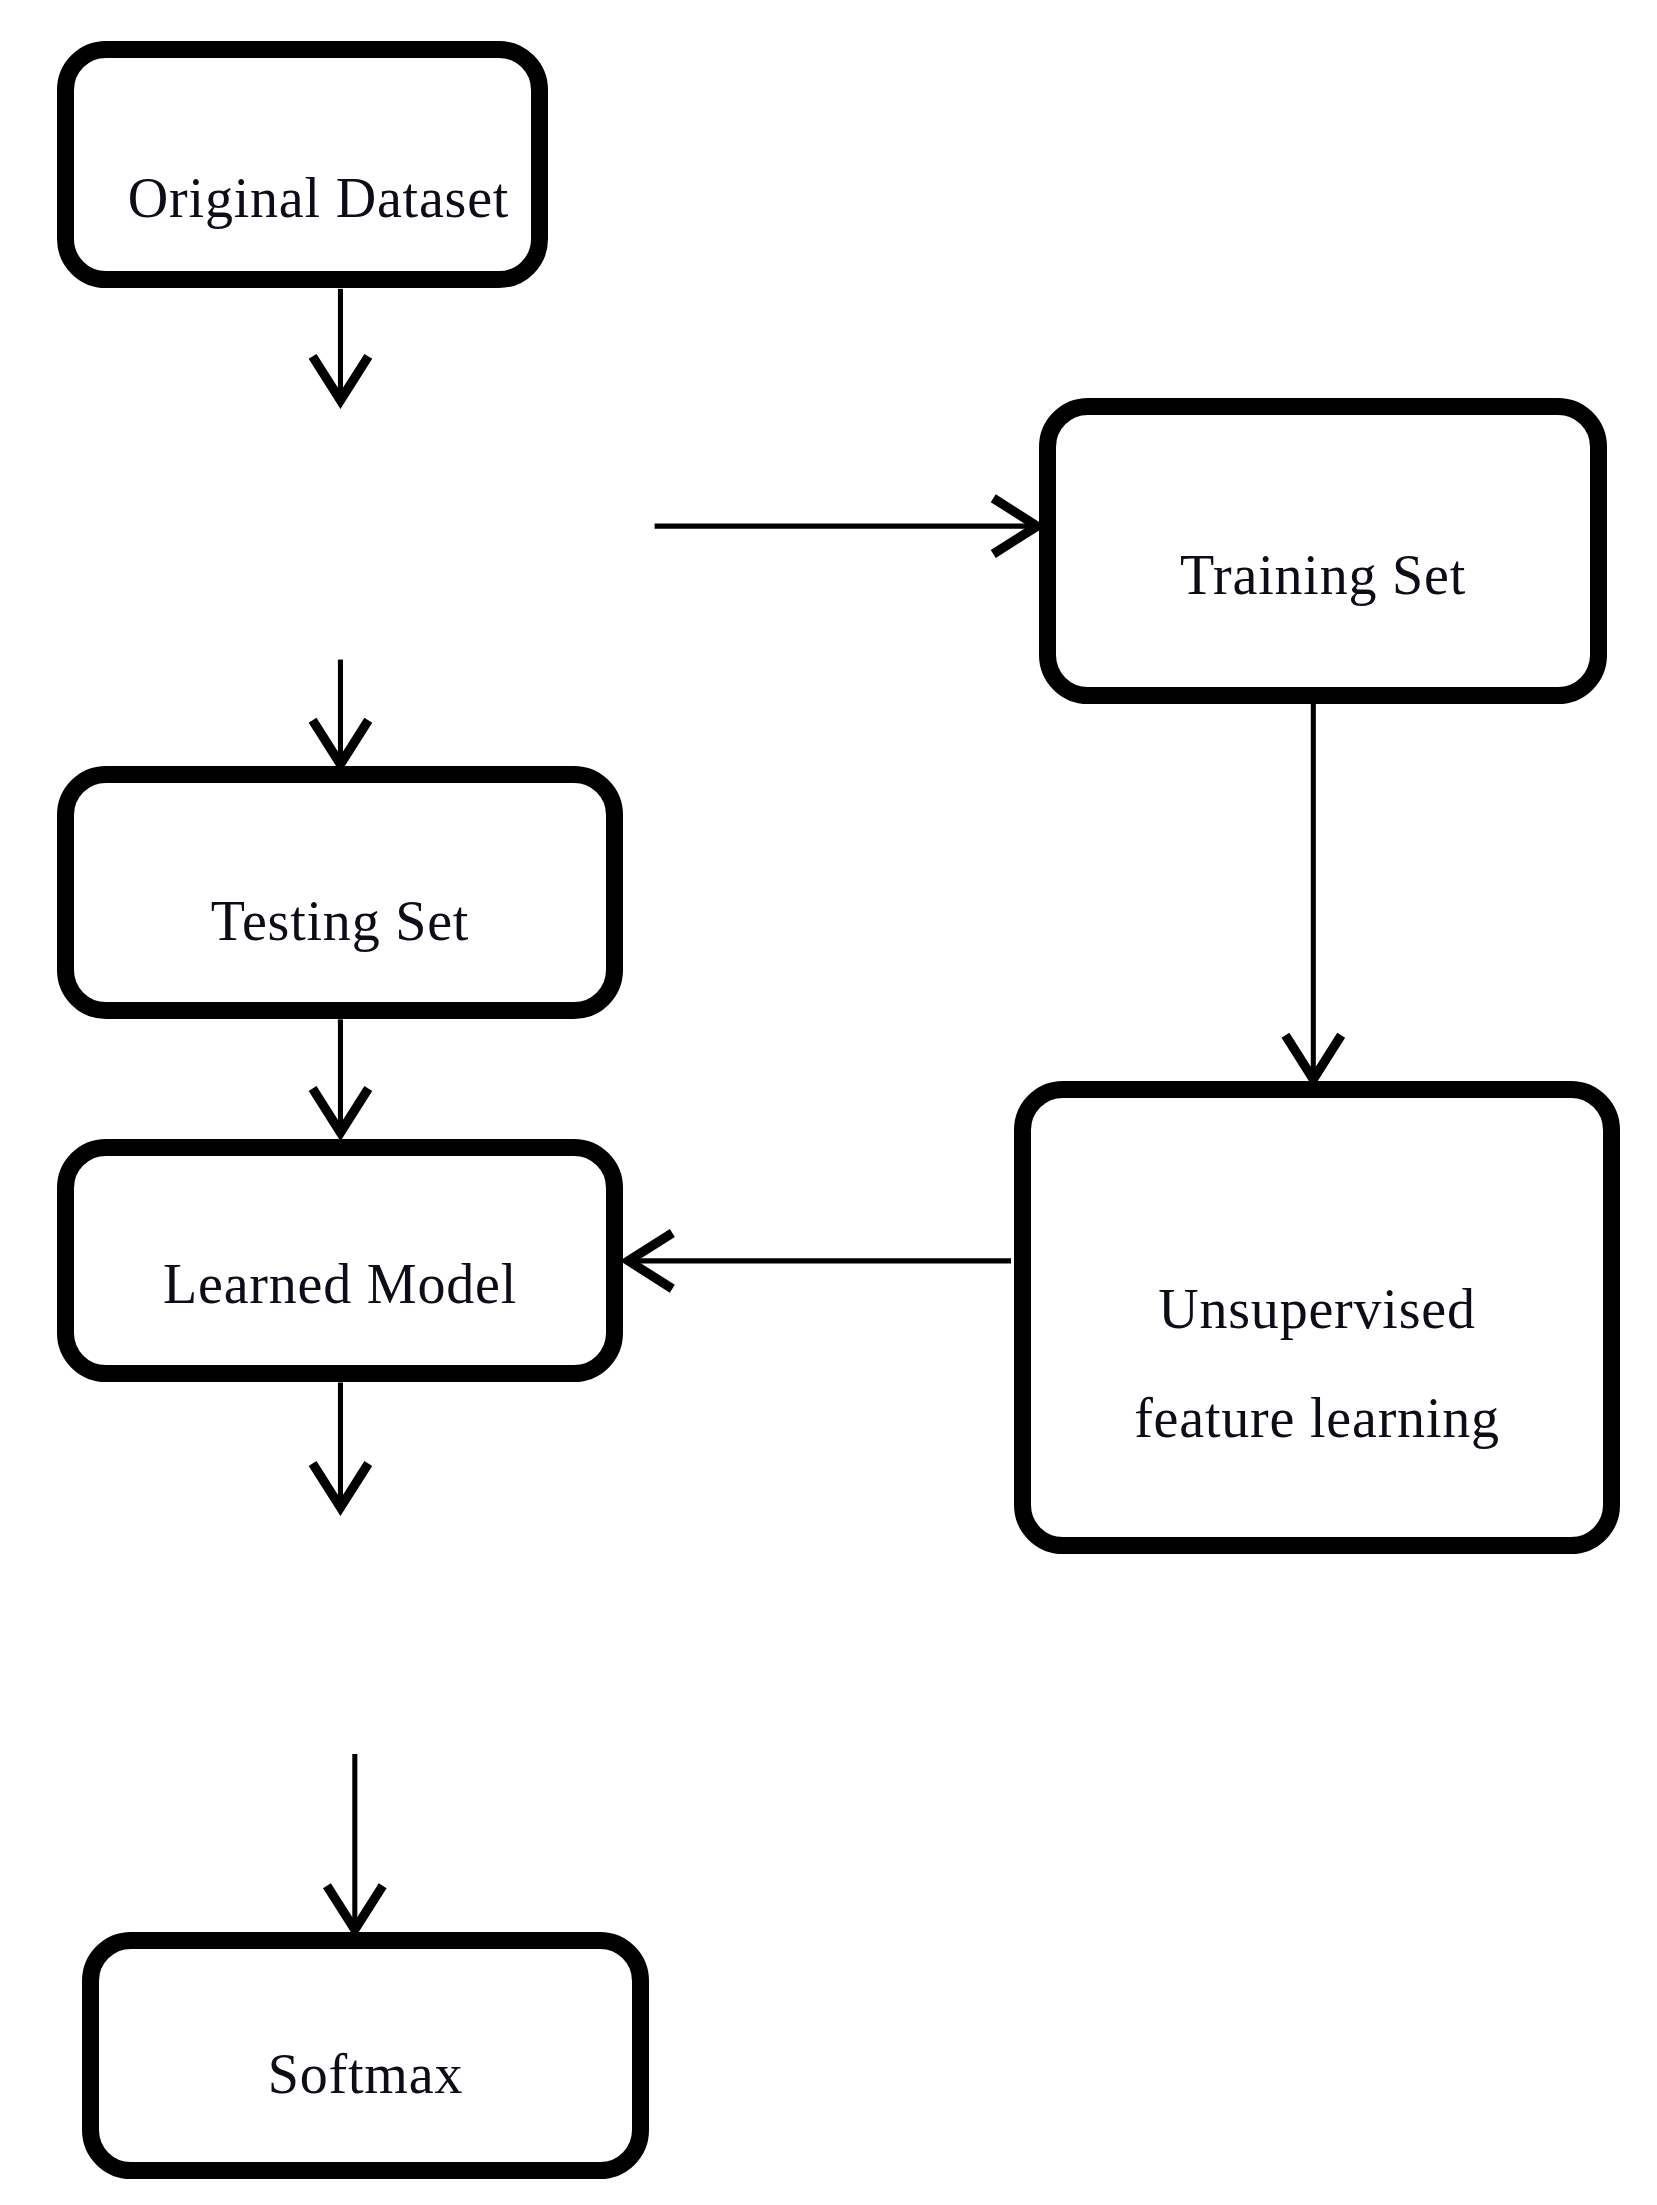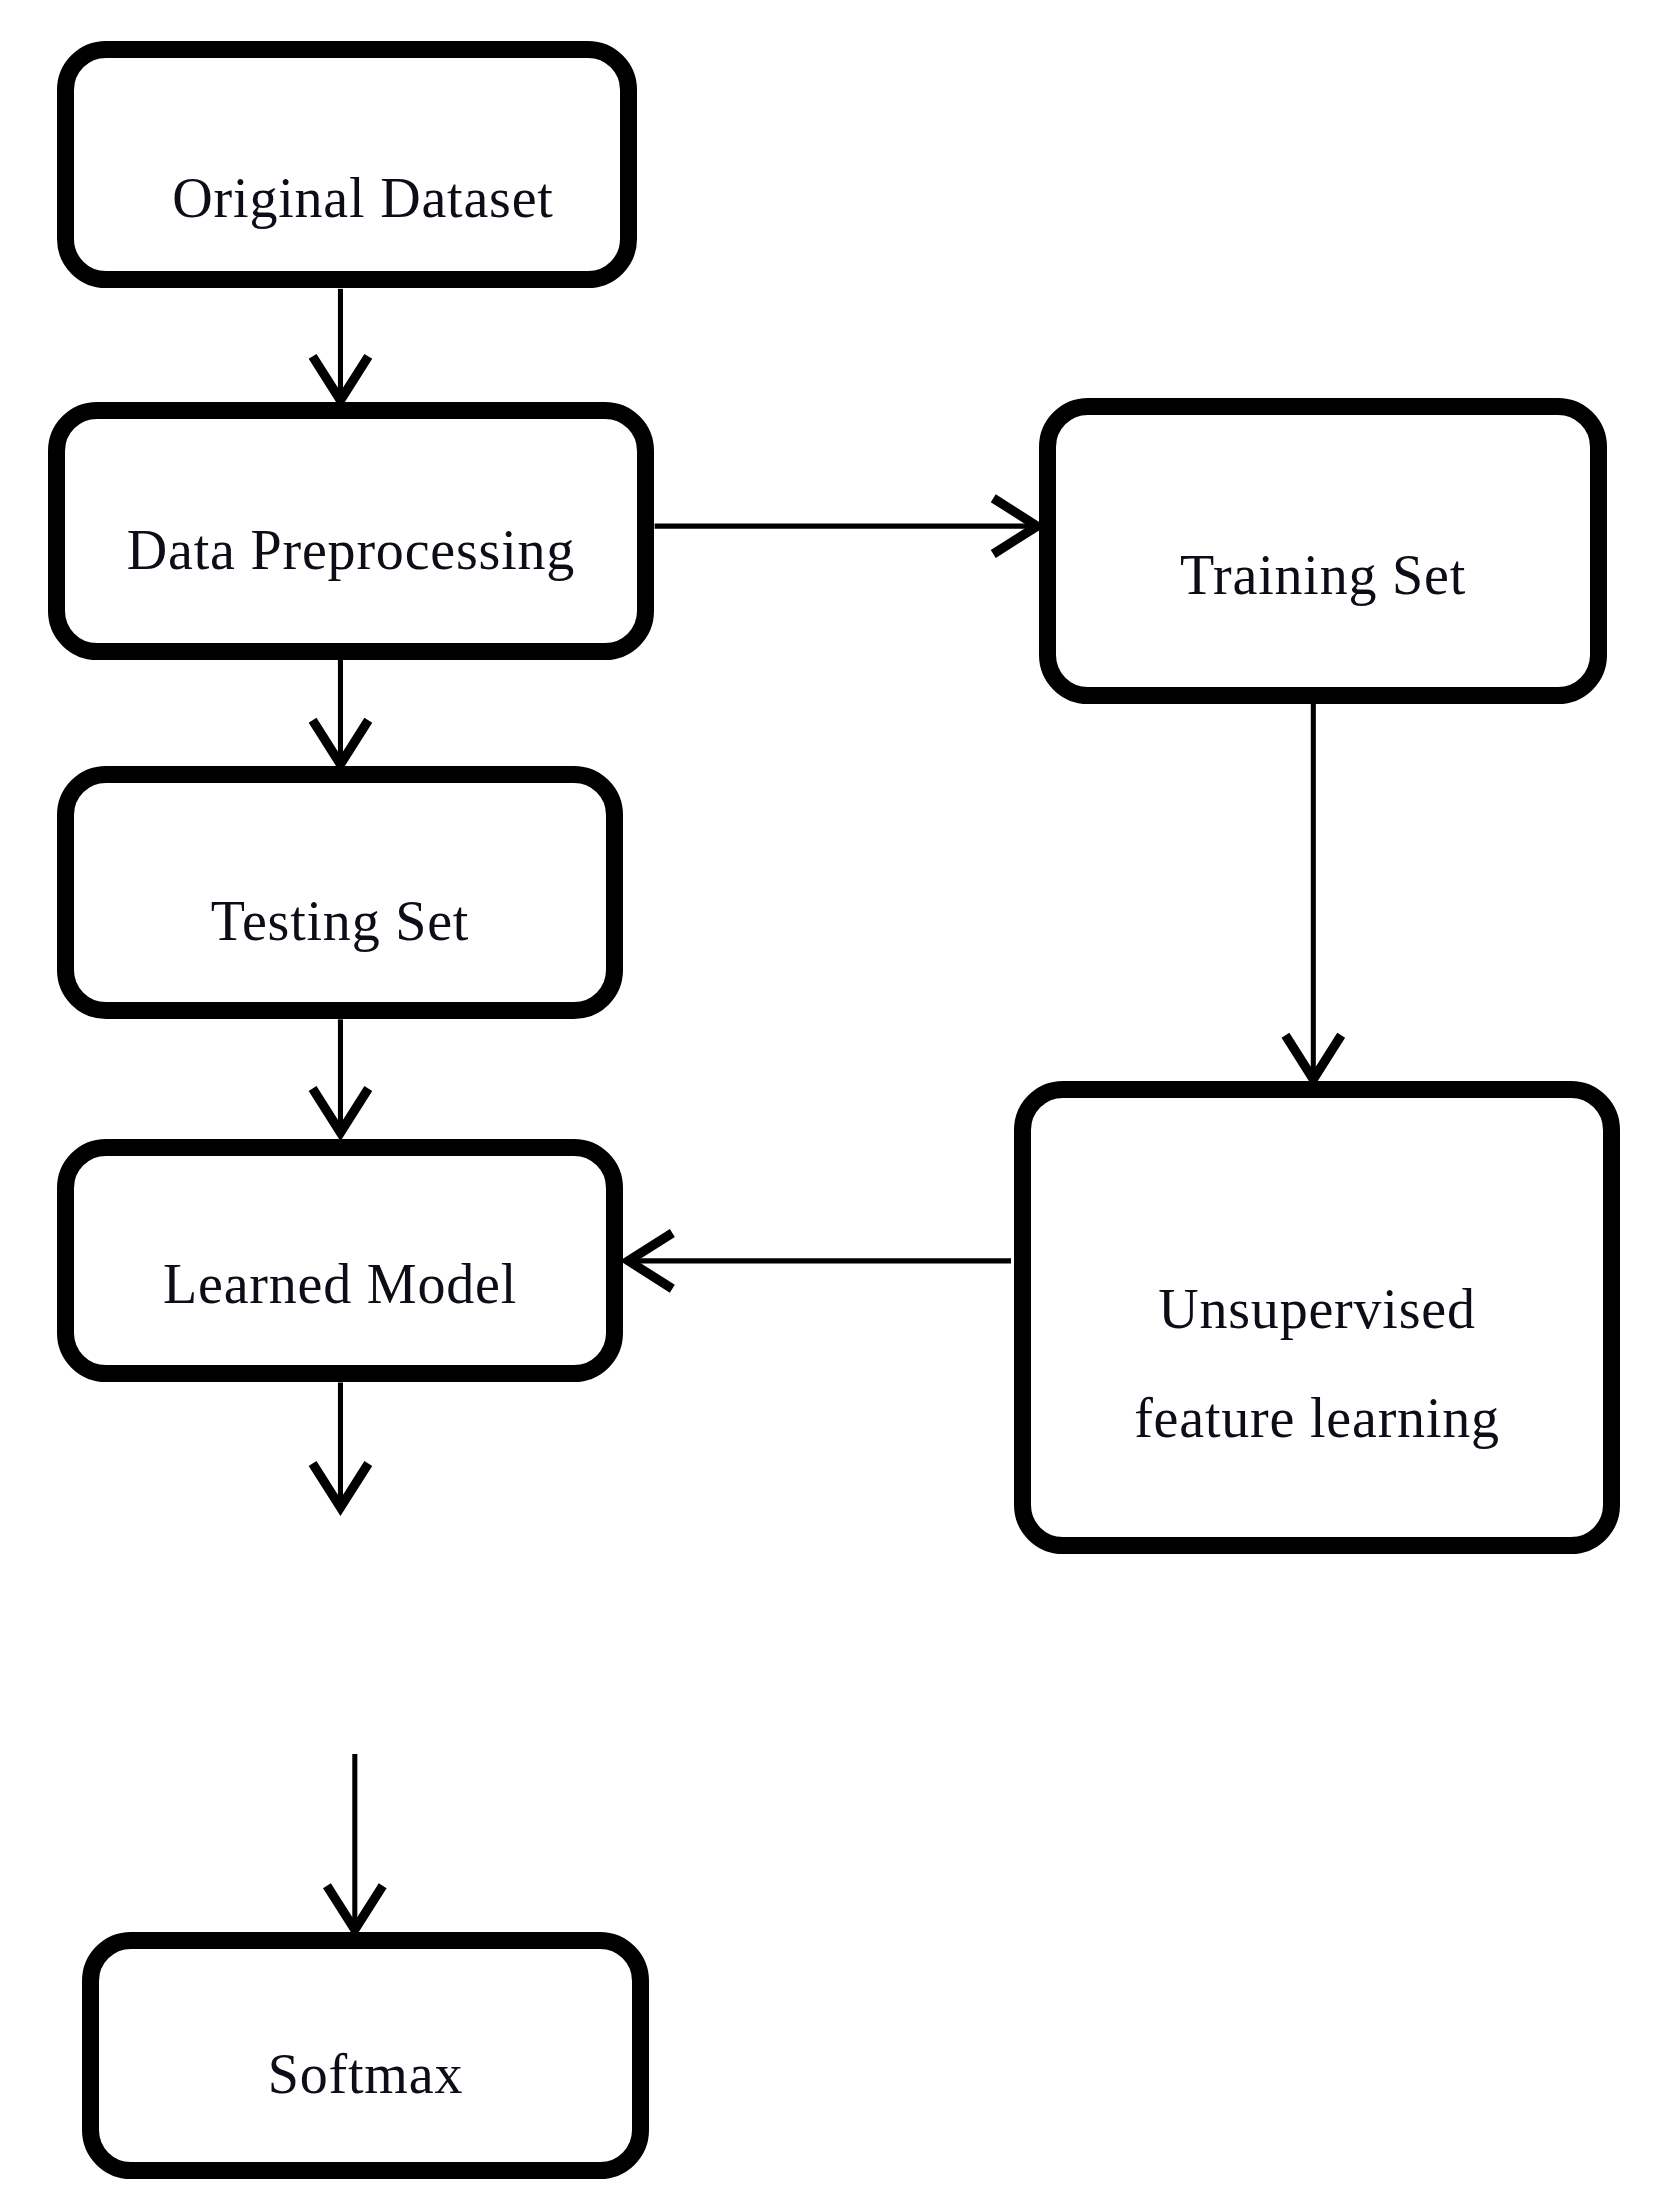--- a/index.html
+++ b/index.html
@@ -50,21 +50,21 @@
   #node-learned-model .label      { transform: translateY(24px); }
   #node-low-dimensional .label    { transform: translateY(21px); }
   #node-softmax .label            { transform: translateY(18.6px); }
   #node-unsupervised-feature-learning .label-group {
     display: flex;
     flex-direction: column;
     gap: 50px;
     transform: translateY(46px);
   }
   
-  #node-original-dataset              { left: 57px;   top: 41px;   width: 580px; height: 247px; padding-left: 32px; }
+  #node-original-dataset              { left: 57px;   top: 41px;   width: 491px; height: 247px; padding-left: 32px; }
   #node-data-preprocessing            { left: 48px;   top: 402px;  width: 606px; height: 258px; }
   #node-training-set                  { left: 1039px; top: 398px;  width: 568px; height: 306px; }
   #node-testing-set                   { left: 57px;   top: 766px;  width: 566px; height: 253px; }
   #node-learned-model                 { left: 57px;   top: 1139px; width: 566px; height: 243px; }
   #node-unsupervised-feature-learning { left: 1014px; top: 1081px; width: 606px; height: 473px; }
   #node-low-dimensional               { left: 57px;   top: 1509px; width: 579px; height: 245px; }
   #node-softmax                       { left: 82px;   top: 1932px; width: 567px; height: 247px; }
 </style>
 </head>
 <body>
@@ -111,23 +111,20 @@
     <g>
       <path d="M 420 2077 L 420 2277" stroke="#000" stroke-width="6" fill="none"></path>
       <path d="M 387 2233 L 420 2285 L 453 2233" stroke="#000" stroke-width="11" fill="none"></path>
     </g>
   </svg>
 
   <div class="node" id="node-original-dataset">
     <span class="label">Original Dataset</span>
   </div>
 
-  <div class="node" id="node-data-preprocessing">
-    <span class="label">Data Preprocessing</span>
-  </div>
 
   <div class="node" id="node-training-set">
     <span class="label">Training Set</span>
   </div>
 
   <div class="node" id="node-testing-set">
     <span class="label">Testing Set</span>
   </div>
 
   <div class="node" id="node-learned-model">

